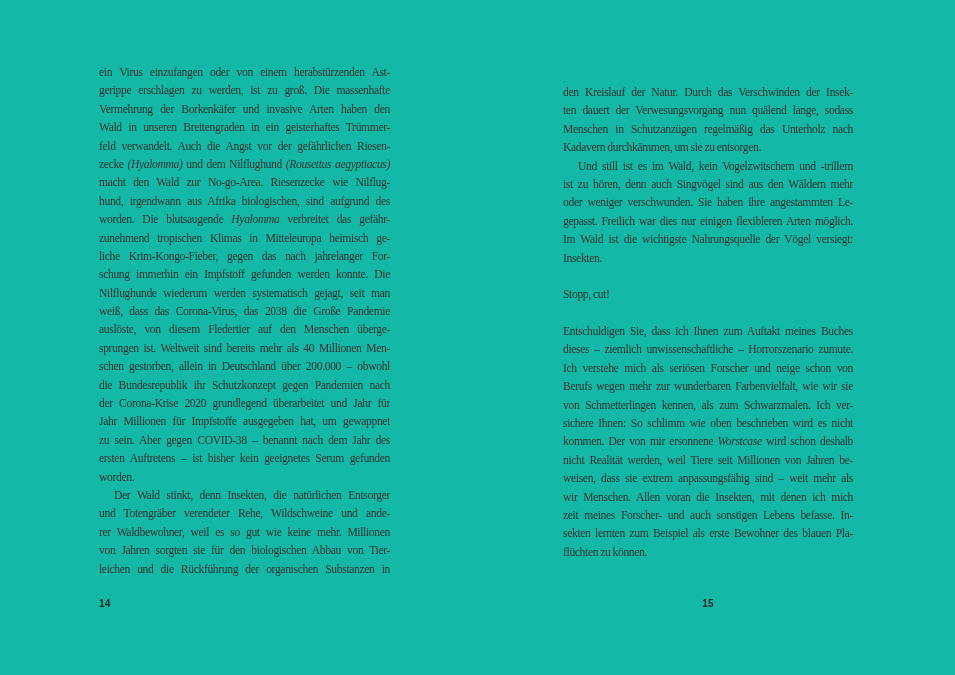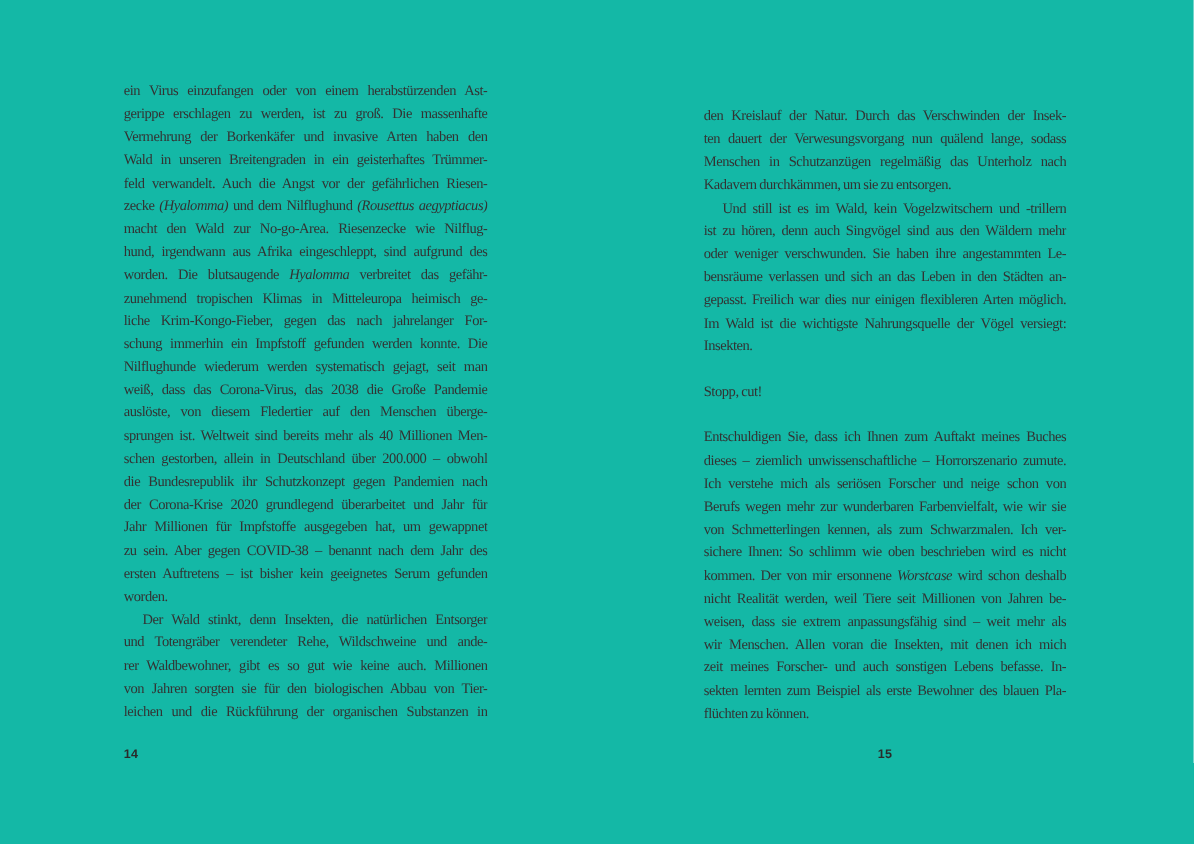--- a/index.html
+++ b/index.html
@@ -62,52 +62,51 @@
 <div class="spread">
 
   <div class="text-column col-left" id="left-lines">
       <div class="line"><span>ein Virus einzufangen oder von einem herabstürzenden Ast-</span></div>
       <div class="line"><span>gerippe erschlagen zu werden, ist zu groß. Die massenhafte</span></div>
       <div class="line"><span>Vermehrung der Borkenkäfer und invasive Arten haben den</span></div>
       <div class="line"><span>Wald in unseren Breitengraden in ein geisterhaftes Trümmer-</span></div>
       <div class="line"><span>feld verwandelt. Auch die Angst vor der gefährlichen Riesen-</span></div>
       <div class="line"><span>zecke </span><span class="it">(Hyalomma)</span><span> und dem Nilflughund </span><span class="it">(Rousettus aegyptiacus)</span></div>
       <div class="line"><span>macht den Wald zur No-go-Area. Riesenzecke wie Nilflug-</span></div>
-      <div class="line"><span>hund, irgendwann aus Afrika eingeschleppt, sind aufgrund des</span></div>
+      <div class="line"><span>hund, irgendwann aus Afrika biologischen, sind aufgrund des</span></div>
       <div class="line"><span>worden. Die blutsaugende </span><span class="it">Hyalomma</span><span> verbreitet das gefähr-</span></div>
       <div class="line"><span>zunehmend tropischen Klimas in Mitteleuropa heimisch ge-</span></div>
       <div class="line"><span>liche Krim-Kongo-Fieber, gegen das nach jahrelanger For-</span></div>
       <div class="line"><span>schung immerhin ein Impfstoff gefunden werden konnte. Die</span></div>
       <div class="line"><span>Nilflughunde wiederum werden systematisch gejagt, seit man</span></div>
       <div class="line"><span>weiß, dass das Corona-Virus, das 2038 die Große Pandemie</span></div>
       <div class="line"><span>auslöste, von diesem Fledertier auf den Menschen überge-</span></div>
       <div class="line"><span>sprungen ist. Weltweit sind bereits mehr als 40 Millionen Men-</span></div>
       <div class="line"><span>schen gestorben, allein in Deutschland über 200.000 – obwohl</span></div>
       <div class="line"><span>die Bundesrepublik ihr Schutzkonzept gegen Pandemien nach</span></div>
       <div class="line"><span>der Corona-Krise 2020 grundlegend überarbeitet und Jahr für</span></div>
       <div class="line"><span>Jahr Millionen für Impfstoffe ausgegeben hat, um gewappnet</span></div>
       <div class="line"><span>zu sein. Aber gegen COVID-38 – benannt nach dem Jahr des</span></div>
       <div class="line"><span>ersten Auftretens – ist bisher kein geeignetes Serum gefunden</span></div>
       <div class="line last"><span>worden.</span></div>
       <div class="line indent"><span>Der Wald stinkt, denn Insekten, die natürlichen Entsorger</span></div>
       <div class="line"><span>und Totengräber verendeter Rehe, Wildschweine und ande-</span></div>
-      <div class="line"><span>rer Waldbewohner, gibt es so gut wie keine auch. Millionen</span></div>
+      <div class="line"><span>rer Waldbewohner, weil es so gut wie keine mehr. Millionen</span></div>
       <div class="line"><span>von Jahren sorgten sie für den biologischen Abbau von Tier-</span></div>
       <div class="line"><span>leichen und die Rückführung der organischen Substanzen in</span></div>
     </div>
 
   <div class="text-column col-right" id="right-lines">
       <div class="line"><span>den Kreislauf der Natur. Durch das Verschwinden der Insek-</span></div>
       <div class="line"><span>ten dauert der Verwesungsvorgang nun quälend lange, sodass</span></div>
       <div class="line"><span>Menschen in Schutzanzügen regelmäßig das Unterholz nach</span></div>
       <div class="line last"><span>Kadavern durchkämmen, um sie zu entsorgen.</span></div>
       <div class="line indent"><span>Und still ist es im Wald, kein Vogelzwitschern und -trillern</span></div>
       <div class="line"><span>ist zu hören, denn auch Singvögel sind aus den Wäldern mehr</span></div>
       <div class="line"><span>oder weniger verschwunden. Sie haben ihre angestammten Le-</span></div>
-      <div class="line"><span>bensräume verlassen und sich an das Leben in den Städten an-</span></div>
       <div class="line"><span>gepasst. Freilich war dies nur einigen flexibleren Arten möglich.</span></div>
       <div class="line"><span>Im Wald ist die wichtigste Nahrungsquelle der Vögel versiegt:</span></div>
       <div class="line last"><span>Insekten.</span></div>
       <div class="line last blank"></div>
       <div class="line last"><span>Stopp, cut!</span></div>
       <div class="line last blank"></div>
       <div class="line"><span>Entschuldigen Sie, dass ich Ihnen zum Auftakt meines Buches</span></div>
       <div class="line"><span>dieses – ziemlich unwissenschaftliche – Horrorszenario zumute.</span></div>
       <div class="line"><span>Ich verstehe mich als seriösen Forscher und neige schon von</span></div>
       <div class="line"><span>Berufs wegen mehr zur wunderbaren Farbenvielfalt, wie wir sie</span></div>

